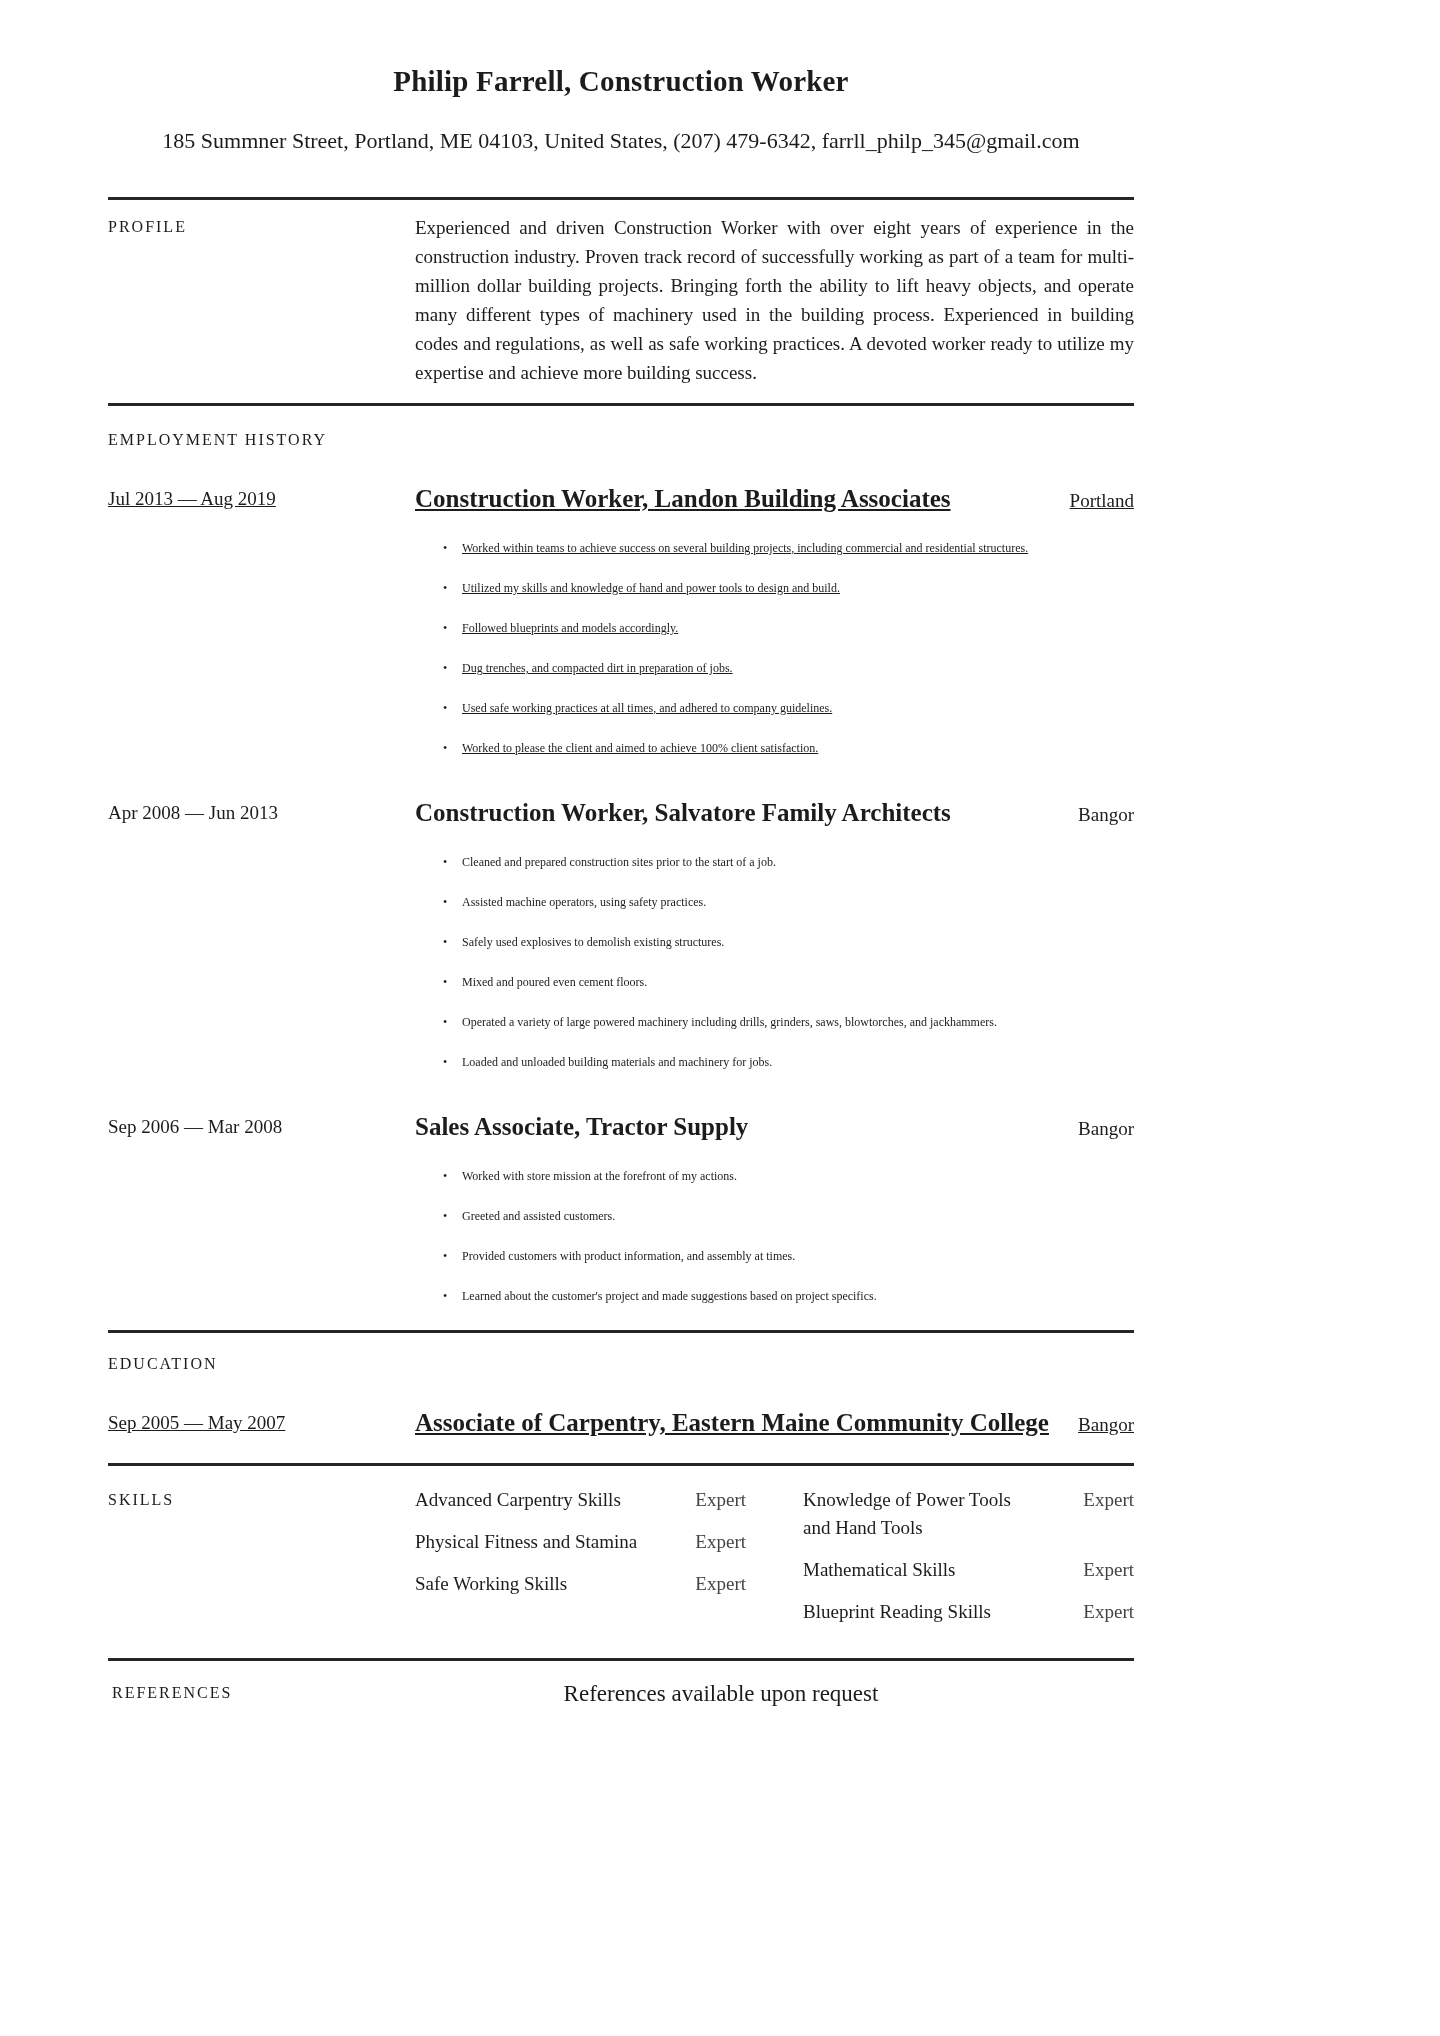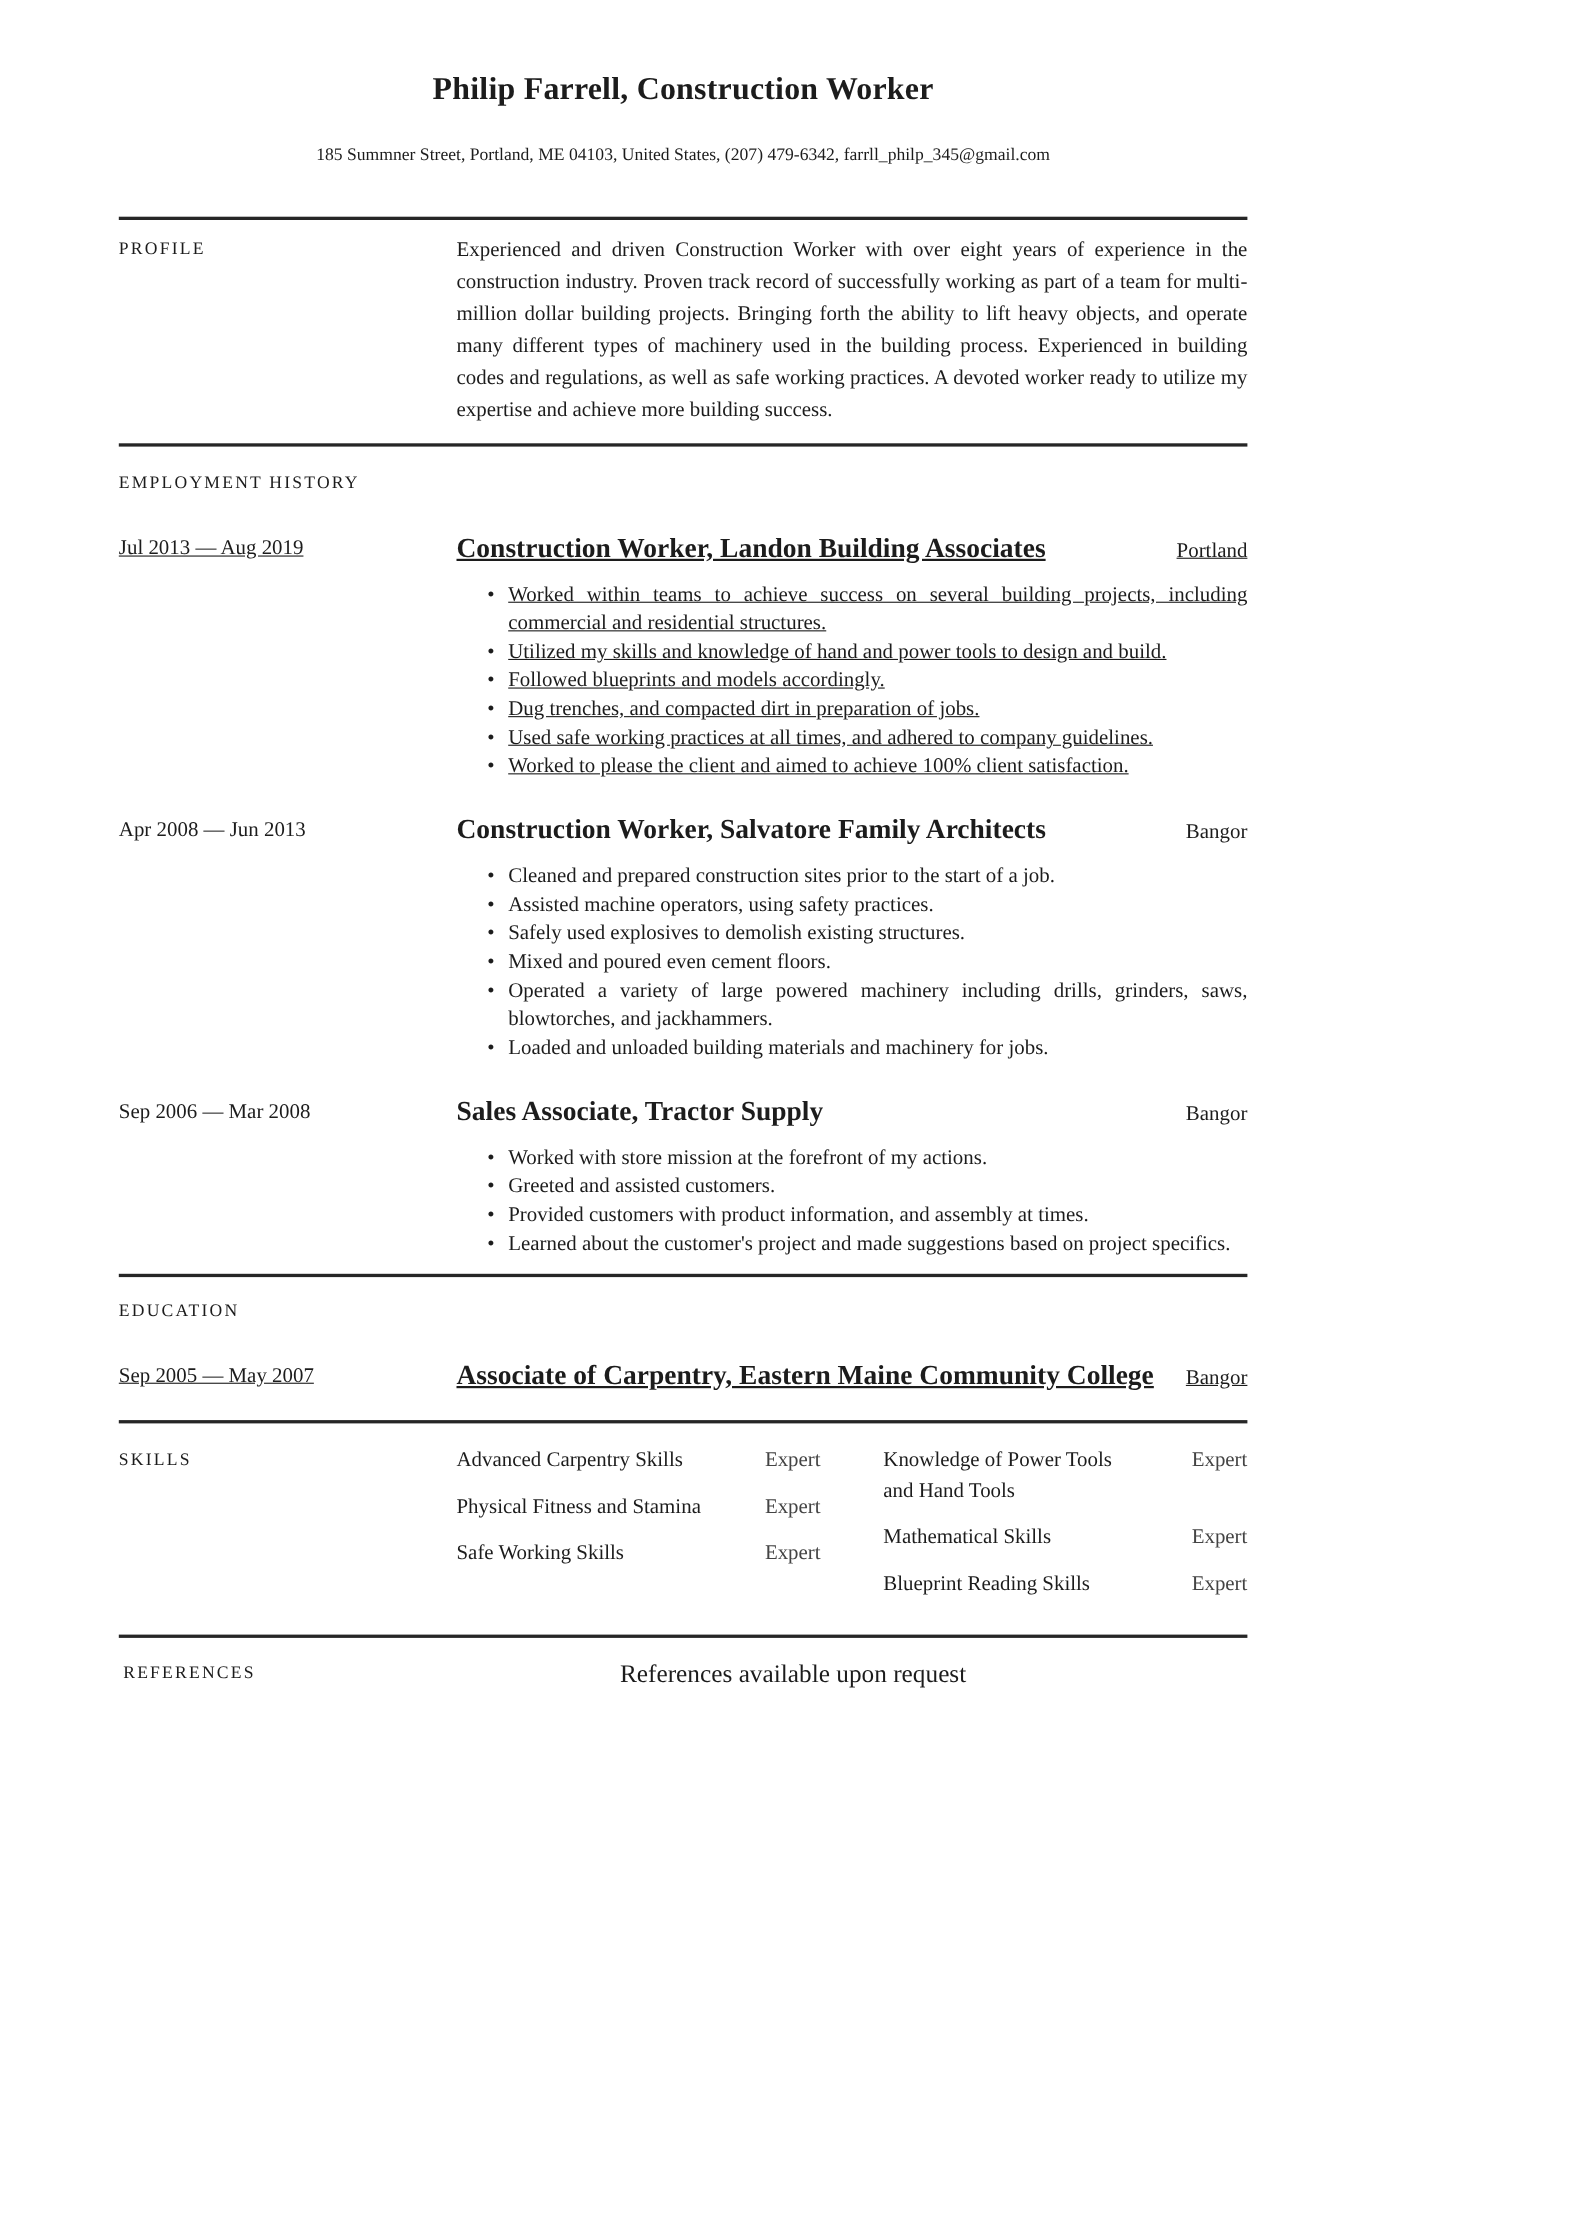--- a/index.html
+++ b/index.html
@@ -19,21 +19,21 @@
     margin: 0;
     text-align: center;
     font-size: 29px;
     line-height: 39px;
     font-weight: 700;
     letter-spacing: .2px;
   }
   .contact {
     margin-top: 27px;
     text-align: center;
-    font-size: 16px;
+    font-size: 22px;
     line-height: 25px;
   }
   .rule { height: 3px; background: var(--rule, #262626); }
   .rule-first { margin-top: 44px; }
 
   .grid-row { display: grid; grid-template-columns: 307px 1fr; }
 
   .sec-label {
     font-size: 16px;
     letter-spacing: 2px;
@@ -60,22 +60,22 @@
     font-size: 25px;
     line-height: 33px;
     font-weight: 700;
   }
   .entry-dates { font-size: 19px; line-height: 33px; }
   .entry-loc { font-size: 19px; white-space: nowrap; padding-left: 20px; }
 
   .bullets { margin: 13px 0 0; padding: 0 0 0 47px; list-style: none; }
   .bullets li {
     position: relative;
-    font-size: 19px;
-    line-height: 26px;
+    font-size: 12px;
+    line-height: 40px;
     text-align: justify;
   }
   .bullets li::before { content: "\2022"; position: absolute; left: -19px; top: 0; }
 
   .sec-education { padding: 17px 0 24px; }
 
   .sec-skills { padding: 20px 0 18px; }
   .skills-body { display: grid; grid-template-columns: 1fr 1fr; column-gap: 57px; }
   .skill {
     display: flex;

